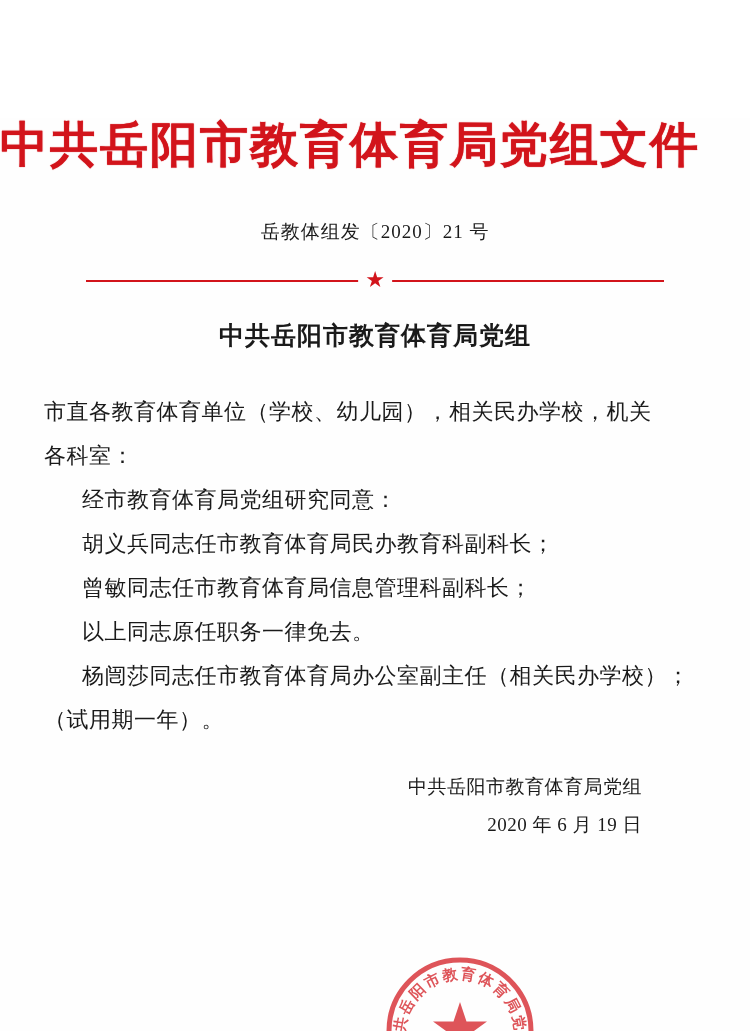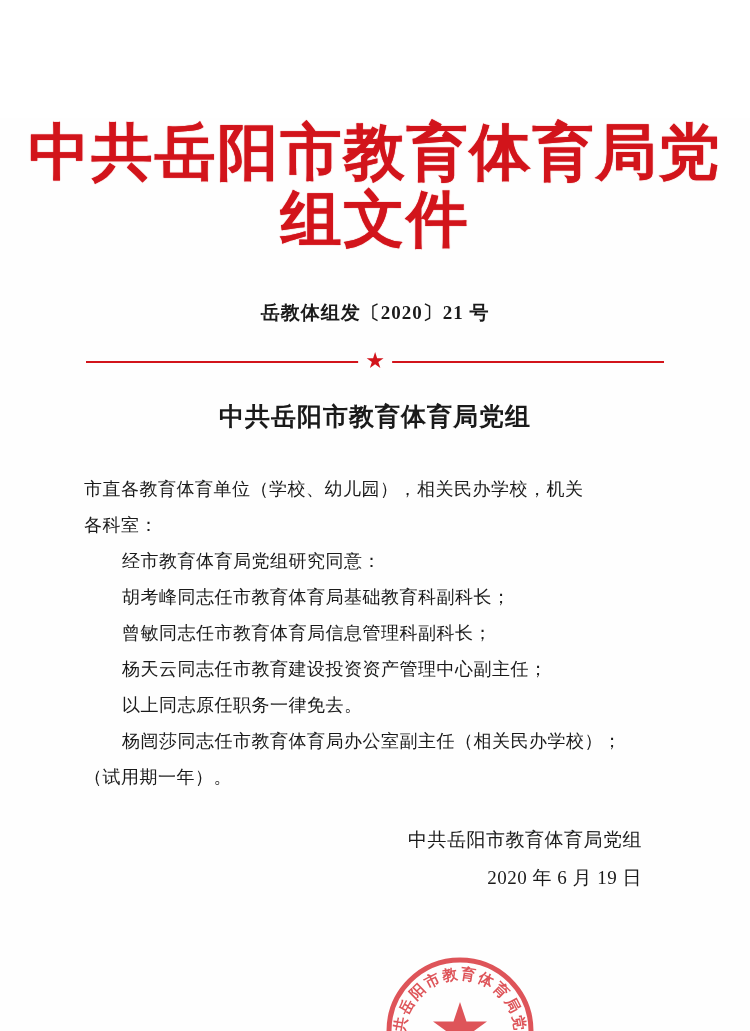--- a/index.html
+++ b/index.html
@@ -16,35 +16,35 @@
     overflow: hidden;
   }
   .page {
     position: relative;
     width: 750px;
     height: 1031px;
     background: #fefefe;
     box-sizing: border-box;
   }
   .masthead {
-    text-align: center;
+    text-align: left;
     margin-top: 118px;
     color: #d2141b;
     font-family: "DejaVu Serif", "Liberation Serif", serif;
     font-weight: bold;
-    font-size: 61px;
+    font-size: 48px;
     letter-spacing: 2px;
     line-height: 1.1;
     text-shadow: 0 0 1px #d2141b;
   }
   .doc-number {
     text-align: center;
     margin-top: 48px;
     font-size: 19px;
-    font-weight: bold;
+    font-weight: normal;
     letter-spacing: 1px;
     color: #1a1a1a;
   }
   .rule-wrap {
     position: relative;
     margin: 26px auto 0 auto;
     width: 578px;
     height: 20px;
   }
   .rule-line {
@@ -68,22 +68,22 @@
   }
   .title {
     text-align: center;
     margin-top: 26px;
     font-size: 25px;
     font-weight: bold;
     line-height: 1.55;
     letter-spacing: 1px;
   }
   .body-text {
-    margin: 34px 60px 0 84px;
-    font-size: 18px;
+    margin: 34px 60px 0 44px;
+    font-size: 22px;
     line-height: 2.0;
     letter-spacing: 0.5px;
   }
   .para {
     margin: 0;
   }
   .indent {
     text-indent: 38px;
   }
   .signature {
@@ -122,23 +122,22 @@
   </div>
 
   <div class="title">
     <div>中共岳阳市教育体育局党组</div>
   </div>
 
   <div class="body-text">
     <p class="para">市直各教育体育单位（学校、幼儿园），相关民办学校，机关</p>
     <p class="para">各科室：</p>
     <p class="para indent">经市教育体育局党组研究同意：</p>
-    <p class="para indent">胡考峰同志任市教育体育局基础教育科副科长；</p>
+    <p class="para indent">胡义兵同志任市教育体育局民办教育科副科长；</p>
     <p class="para indent">曾敏同志任市教育体育局信息管理科副科长；</p>
-    <p class="para indent">杨天云同志任市教育建设投资资产管理中心副主任；</p>
     <p class="para indent">以上同志原任职务一律免去。</p>
     <p class="para indent">杨闿莎同志任市教育体育局办公室副主任（相关民办学校）；</p>
     <p class="para">（试用期一年）。</p>
   </div>
 
   <div class="signature">
     <div>中共岳阳市教育体育局党组</div>
     <div>2020 年 6 月 19 日</div>
   </div>
 

